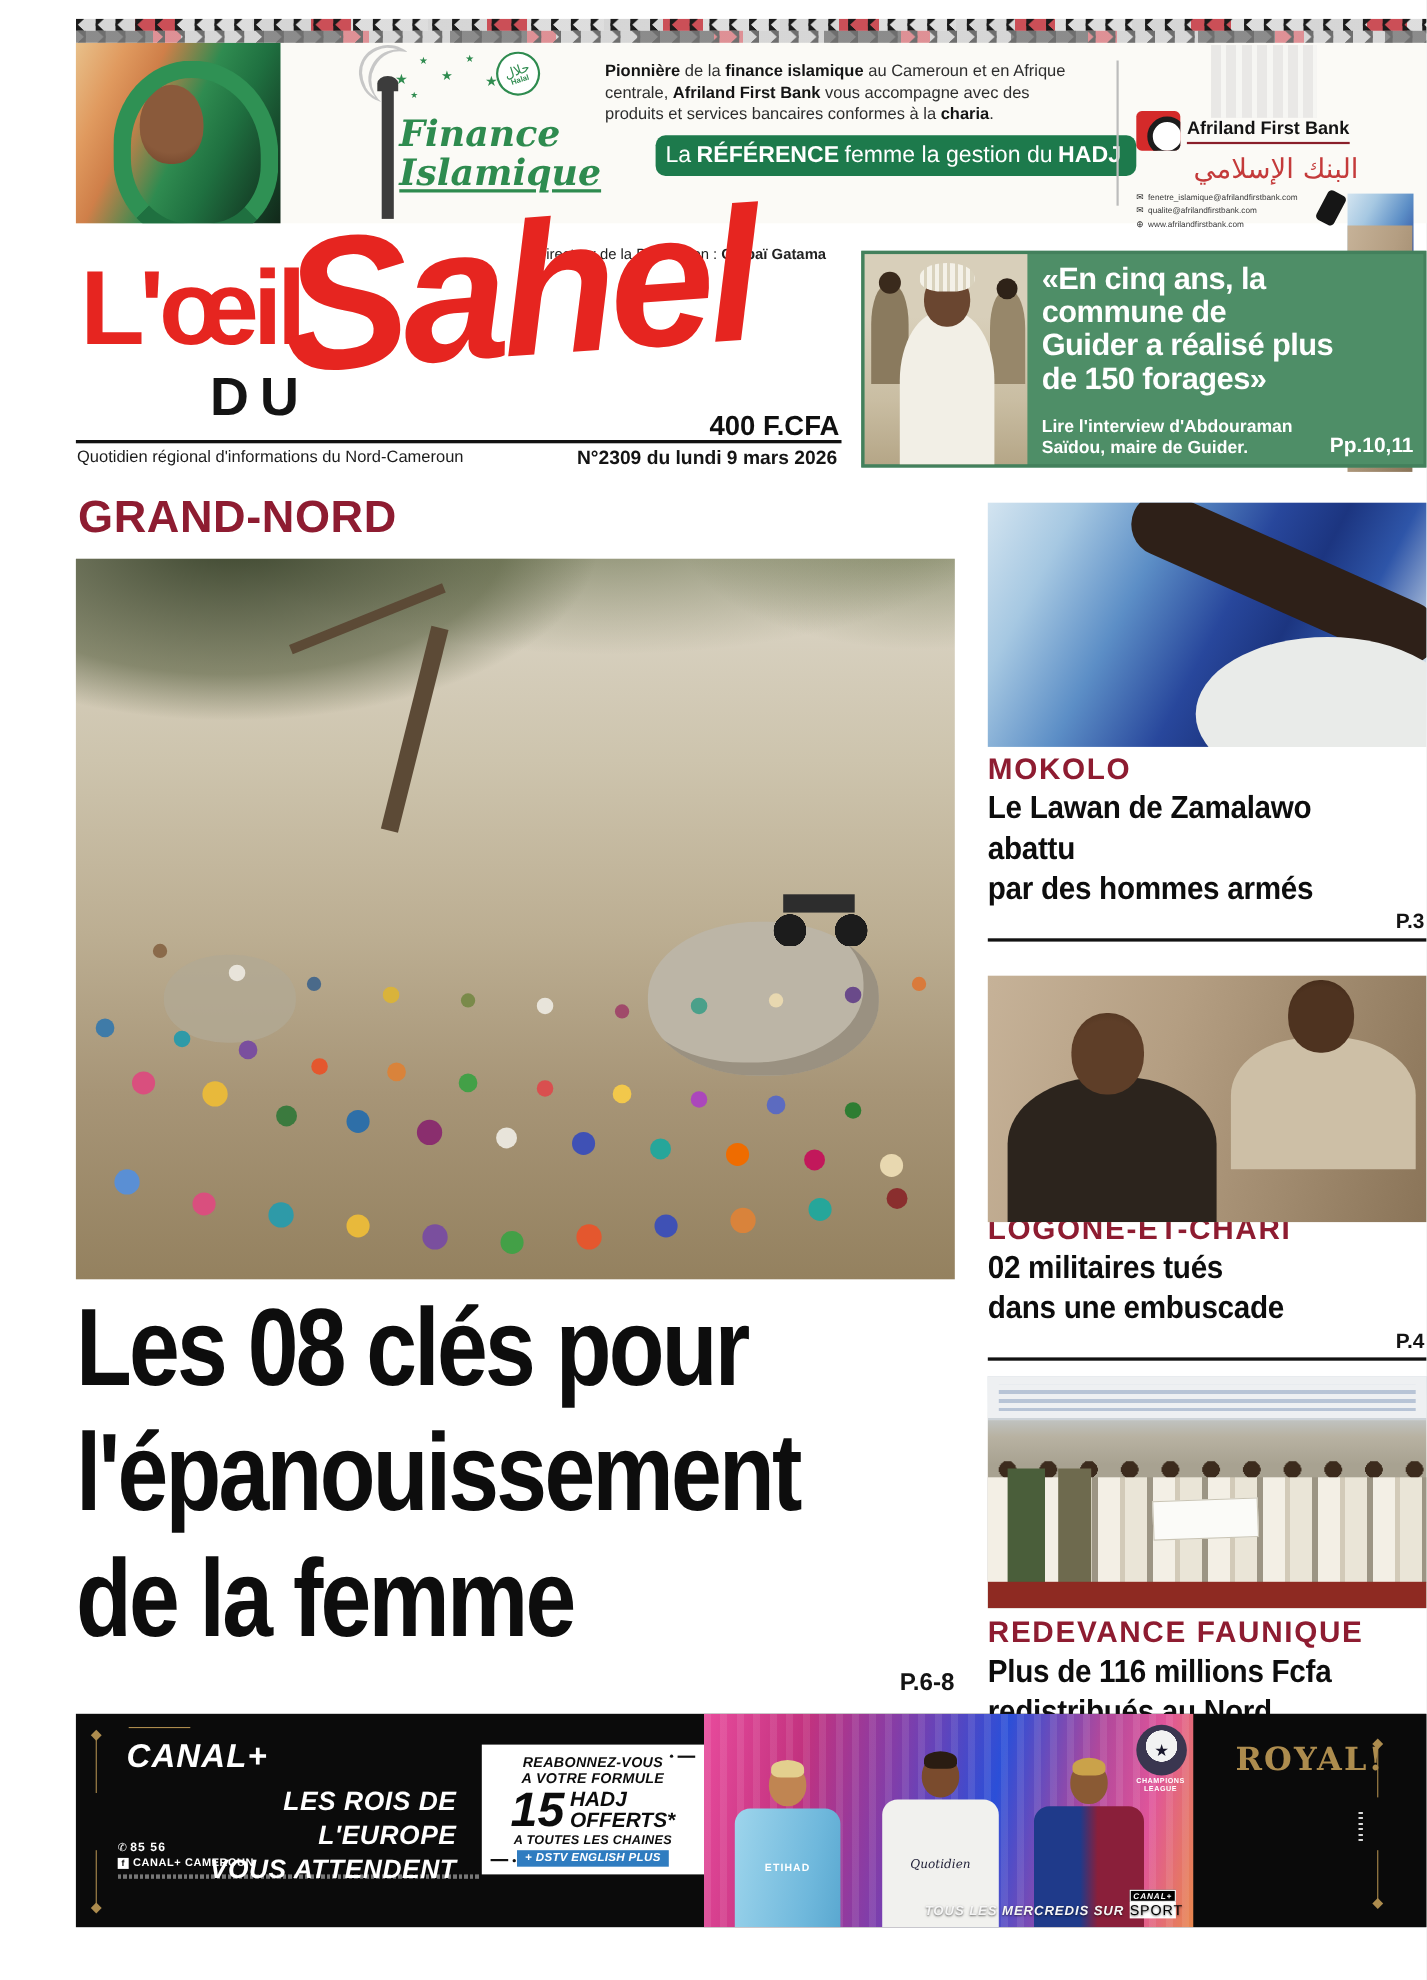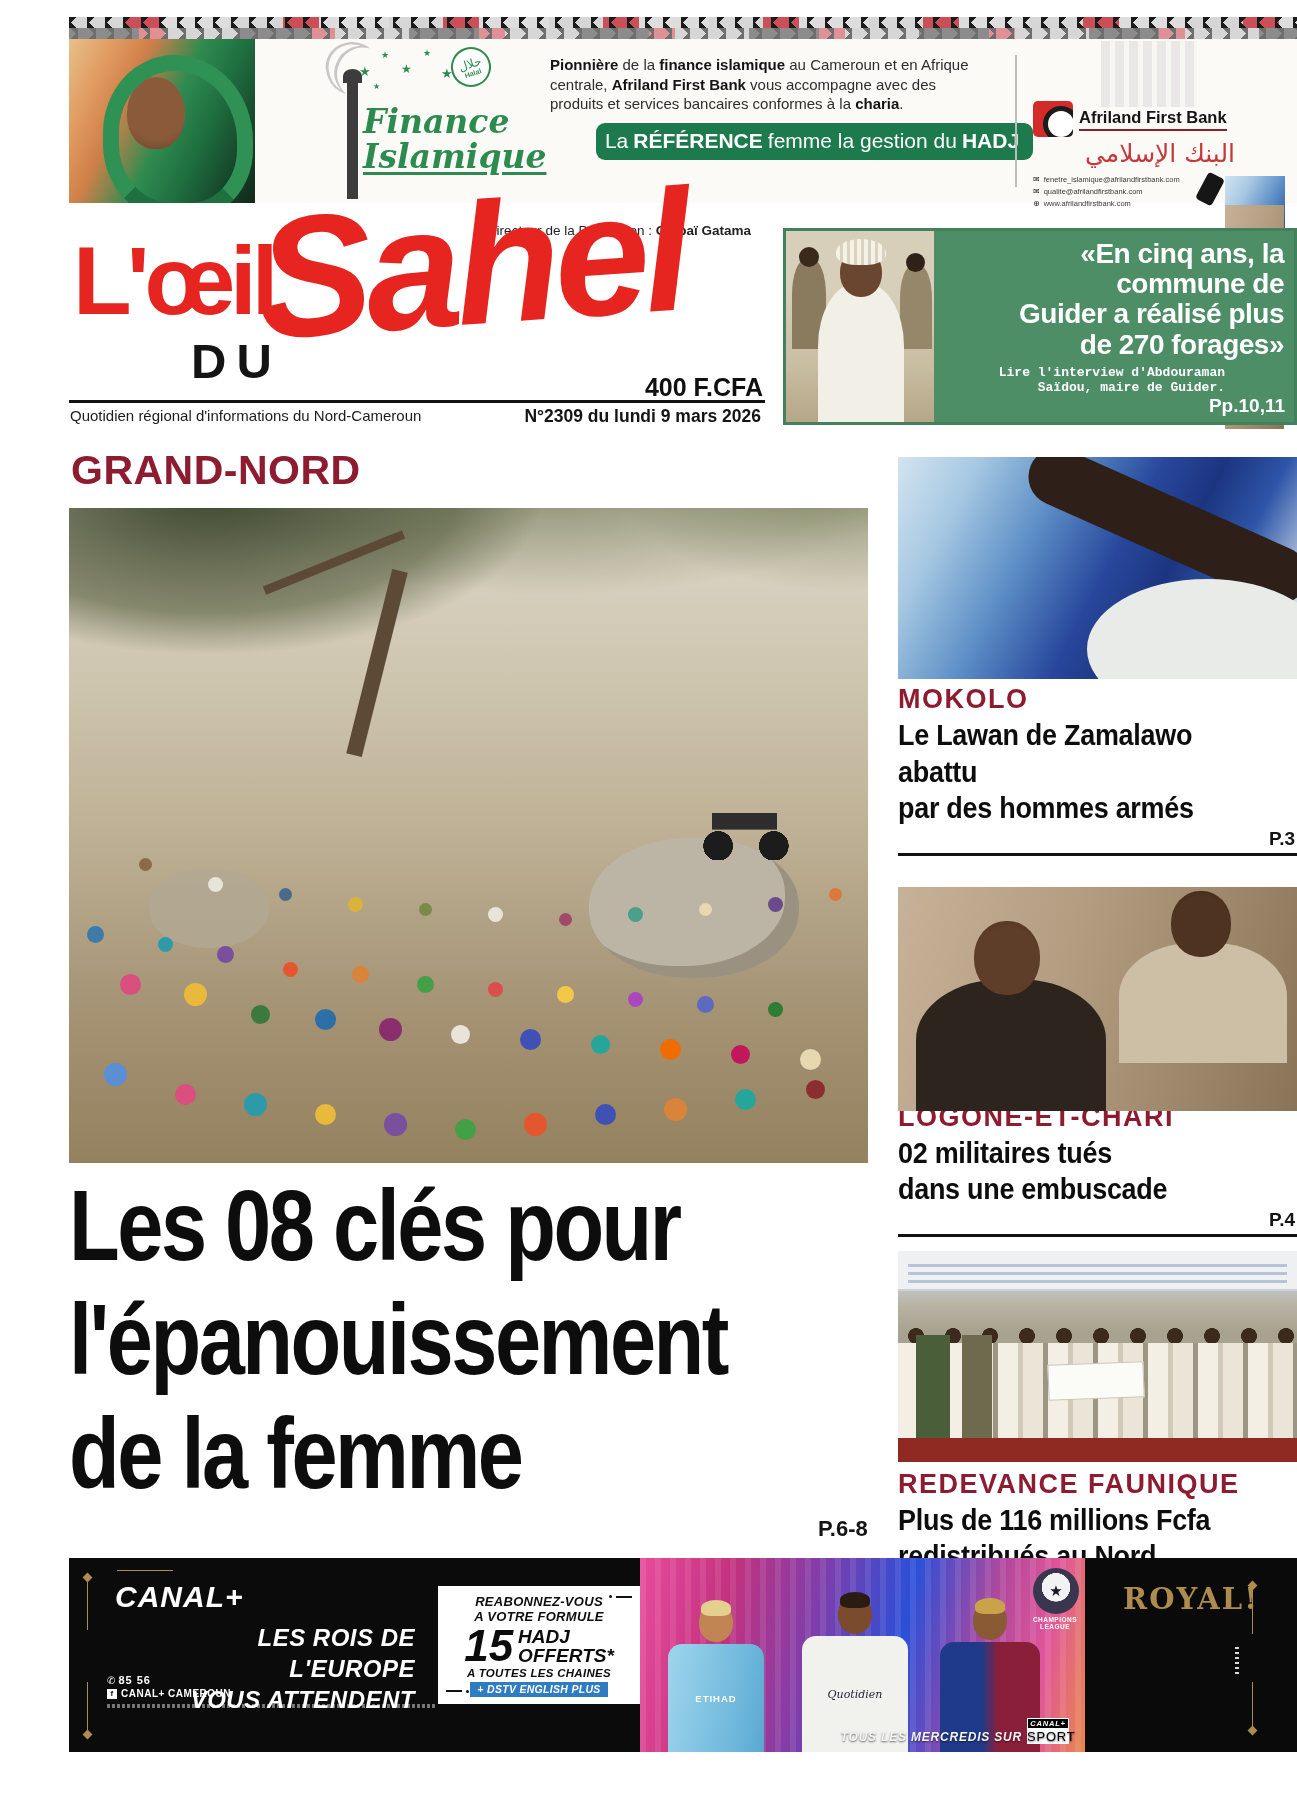--- a/index.html
+++ b/index.html
@@ -78,34 +78,34 @@
   .sahel { position:absolute; left:188px; top:-20px; font-size:172px; line-height:1; font-weight:800; font-style:italic;
      color:#e62520; transform:rotate(-4deg); transform-origin:left center; letter-spacing:-6px; }
   .price { position:absolute; right:2px; bottom:-4px; font-size:25px; font-weight:800; color:#101010; }
   #mast-rule { position:absolute; left:69px; top:400px; width:696px; height:3px; background:#121212; }
   #mast-bar { position:absolute; left:69px; top:406px; width:696px; height:20px; }
   .mb-tagline { position:absolute; left:1px; top:1px; font-size:15px; color:#1c1c1c; }
   .mb-edition { position:absolute; right:4px; top:0; font-size:17.5px; font-weight:800; color:#141414; }
 
   
   #interview { position:absolute; left:783px; top:228px; width:514px; height:197px; border:3px solid #43805c;
-     background:#4e8e67; display:flex;text-align:right; }
+     background:#4e8e67; display:flex; }
   .ivw-photo { width:148px; position:relative; overflow:hidden; background:linear-gradient(#d8cfba 0 30%, #c9bda2 70%, #b5a687); }
   .ivw-photo .fig-side1 { position:absolute; left:6px; top:28px; width:34px; height:90px; background:#8a7a5e; border-radius:40% 40% 0 0; }
   .ivw-photo .fig-side1::before { content:""; position:absolute; left:7px; top:-12px; width:20px; height:20px; border-radius:50%; background:#3a2a1c; }
   .ivw-photo .fig-side2 { position:absolute; right:2px; top:34px; width:32px; height:84px; background:#97876a; border-radius:40% 40% 0 0; }
   .ivw-photo .fig-side2::before { content:""; position:absolute; left:6px; top:-12px; width:19px; height:19px; border-radius:50%; background:#2e2218; }
   .ivw-photo .fig-main { position:absolute; left:32px; top:52px; width:86px; height:140px; background:#f2efe6; border-radius:45% 45% 0 0; }
   .ivw-photo .fig-main::before { content:""; position:absolute; left:22px; top:-34px; width:42px; height:48px; border-radius:48%;
      background:radial-gradient(circle at 50% 58%, #6a4630 0 66%, #55351f 100%); }
   .ivw-photo .fig-main::after { content:""; position:absolute; left:18px; top:-44px; width:50px; height:26px; border-radius:50% 50% 40% 40%;
      background:repeating-linear-gradient(90deg,#f4f1e8 0 4px,#d9d2bd 4px 7px); }
   .ivw-text { flex:1; position:relative; padding:8px 10px 6px 13px; color:#fff; }
   .ivw-quote { font-weight:800; font-size:28px; line-height:1.08; letter-spacing:-0.5px; }
-  .ivw-sub { margin-top:5px; font-weight:700; font-size:13px; line-height:1.18; width:278px;font-family:Liberation Mono, monospace; }
+  .ivw-sub { margin-top:20px; font-weight:700; font-size:16px; line-height:1.18; width:278px; }
   .ivw-pages { position:absolute; right:9px; bottom:5px; font-weight:800; font-size:19px; }
 
   
   #grand-nord { position:absolute; left:71px; top:447px; font-size:41px; font-weight:800; color:#8e1c31; letter-spacing:0.5px; }
   #main-photo { position:absolute; left:69px; top:508px; width:799px; height:655px; overflow:hidden;
      background:linear-gradient(#ddd7c9 0%, #cdc4ad 28%, #bcae92 52%, #a79577 74%, #94815f 100%); }
   .canopy { position:absolute; left:-40px; top:-30px; width:900px; height:330px;
      background: radial-gradient(ellipse 430px 210px at 20% 4%, rgba(52,62,38,.95), rgba(70,80,46,.55) 58%, transparent 78%),
                  radial-gradient(ellipse 520px 190px at 58% -6%, rgba(88,98,58,.8), transparent 72%),
                  radial-gradient(ellipse 300px 150px at 90% 0%, rgba(96,106,64,.7), transparent 75%); }
@@ -321,21 +321,21 @@
     <div class="ivw-photo">
       <div class="fig-side1"></div>
       <div class="fig-side2"></div>
       <div class="fig-main"></div>
     </div>
     <div class="ivw-text">
       <div class="ivw-quote">
         <div>«En cinq ans, la</div>
         <div>commune de</div>
         <div>Guider a réalisé plus</div>
-        <div>de 270 forages»</div>
+        <div>de 150 forages»</div>
       </div>
       <div class="ivw-sub">Lire l'interview d'Abdouraman Saïdou, maire de Guider.</div>
       <div class="ivw-pages">Pp.10,11</div>
     </div>
   </div>
 
   <div id="grand-nord">GRAND-NORD</div>
 
   <div id="main-photo">
     <div class="canopy"></div>

